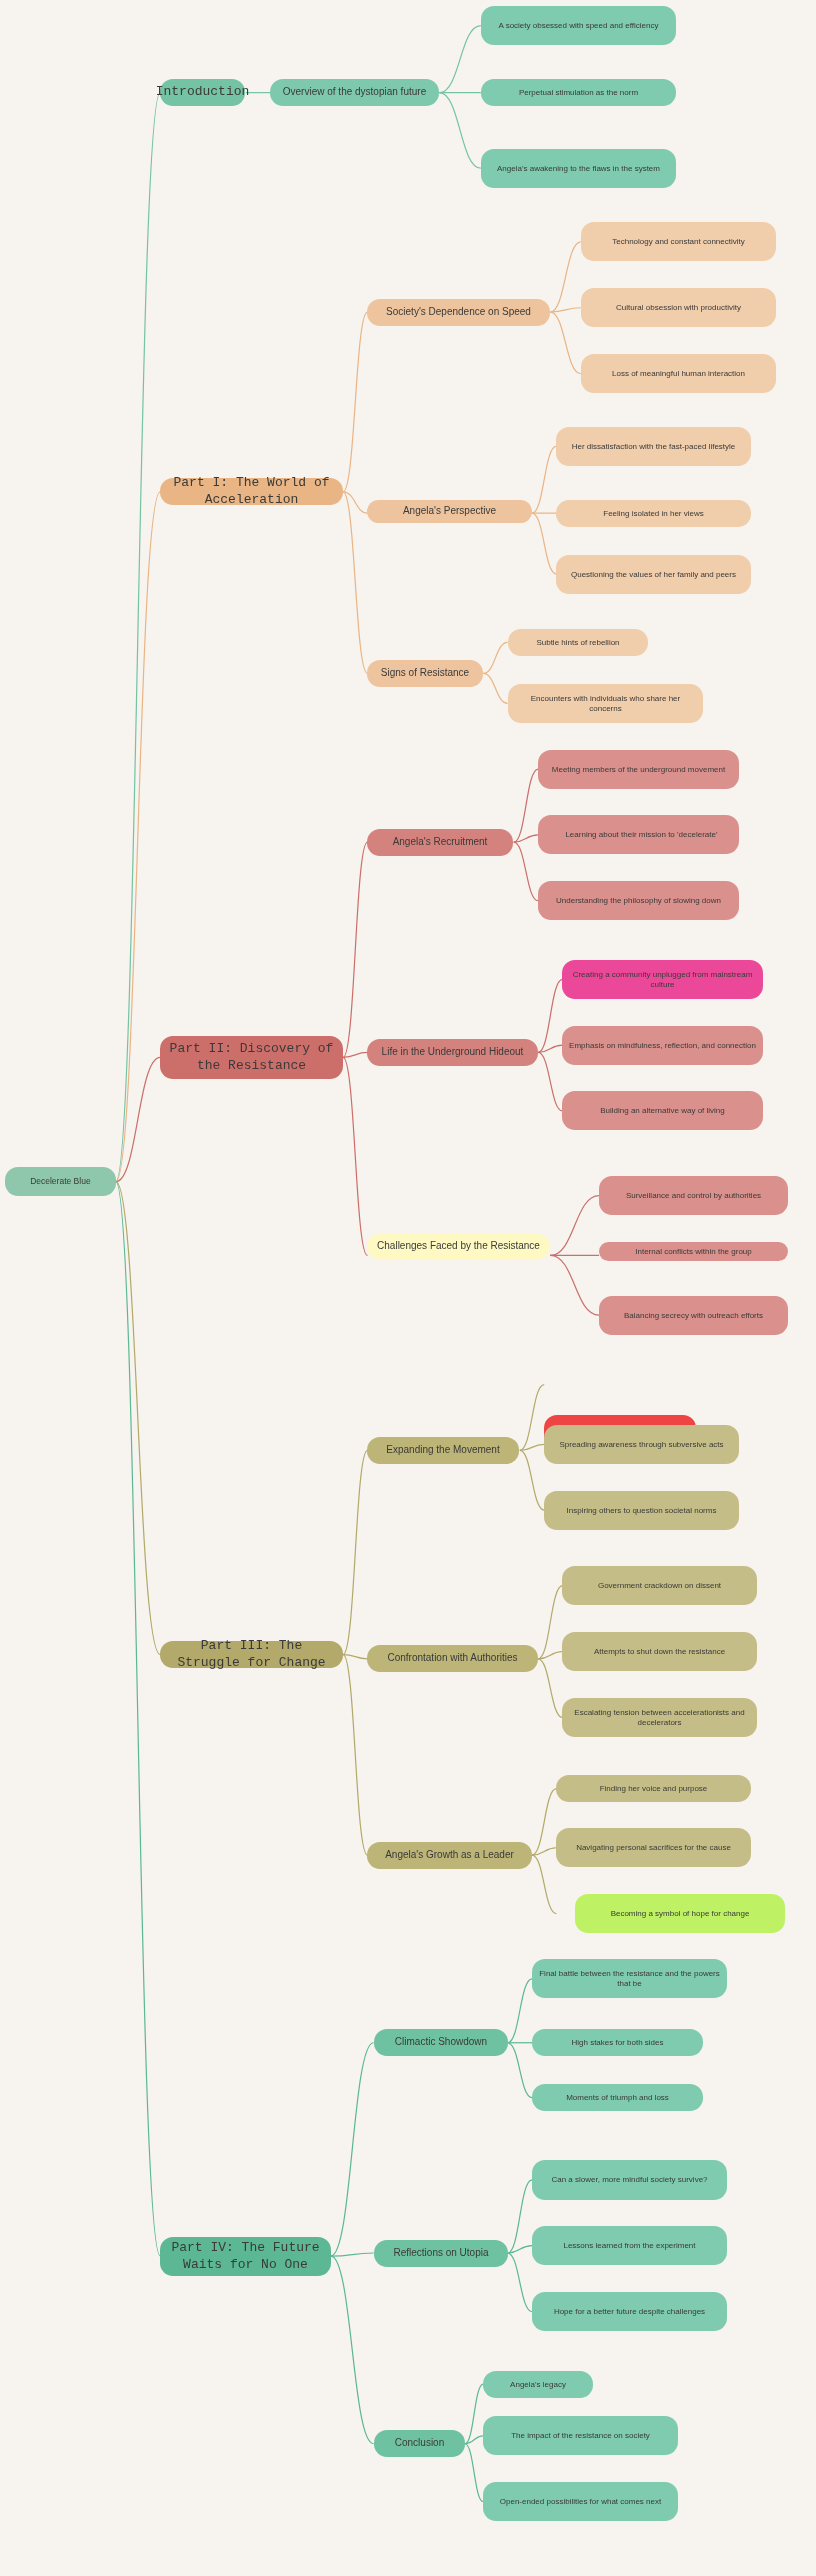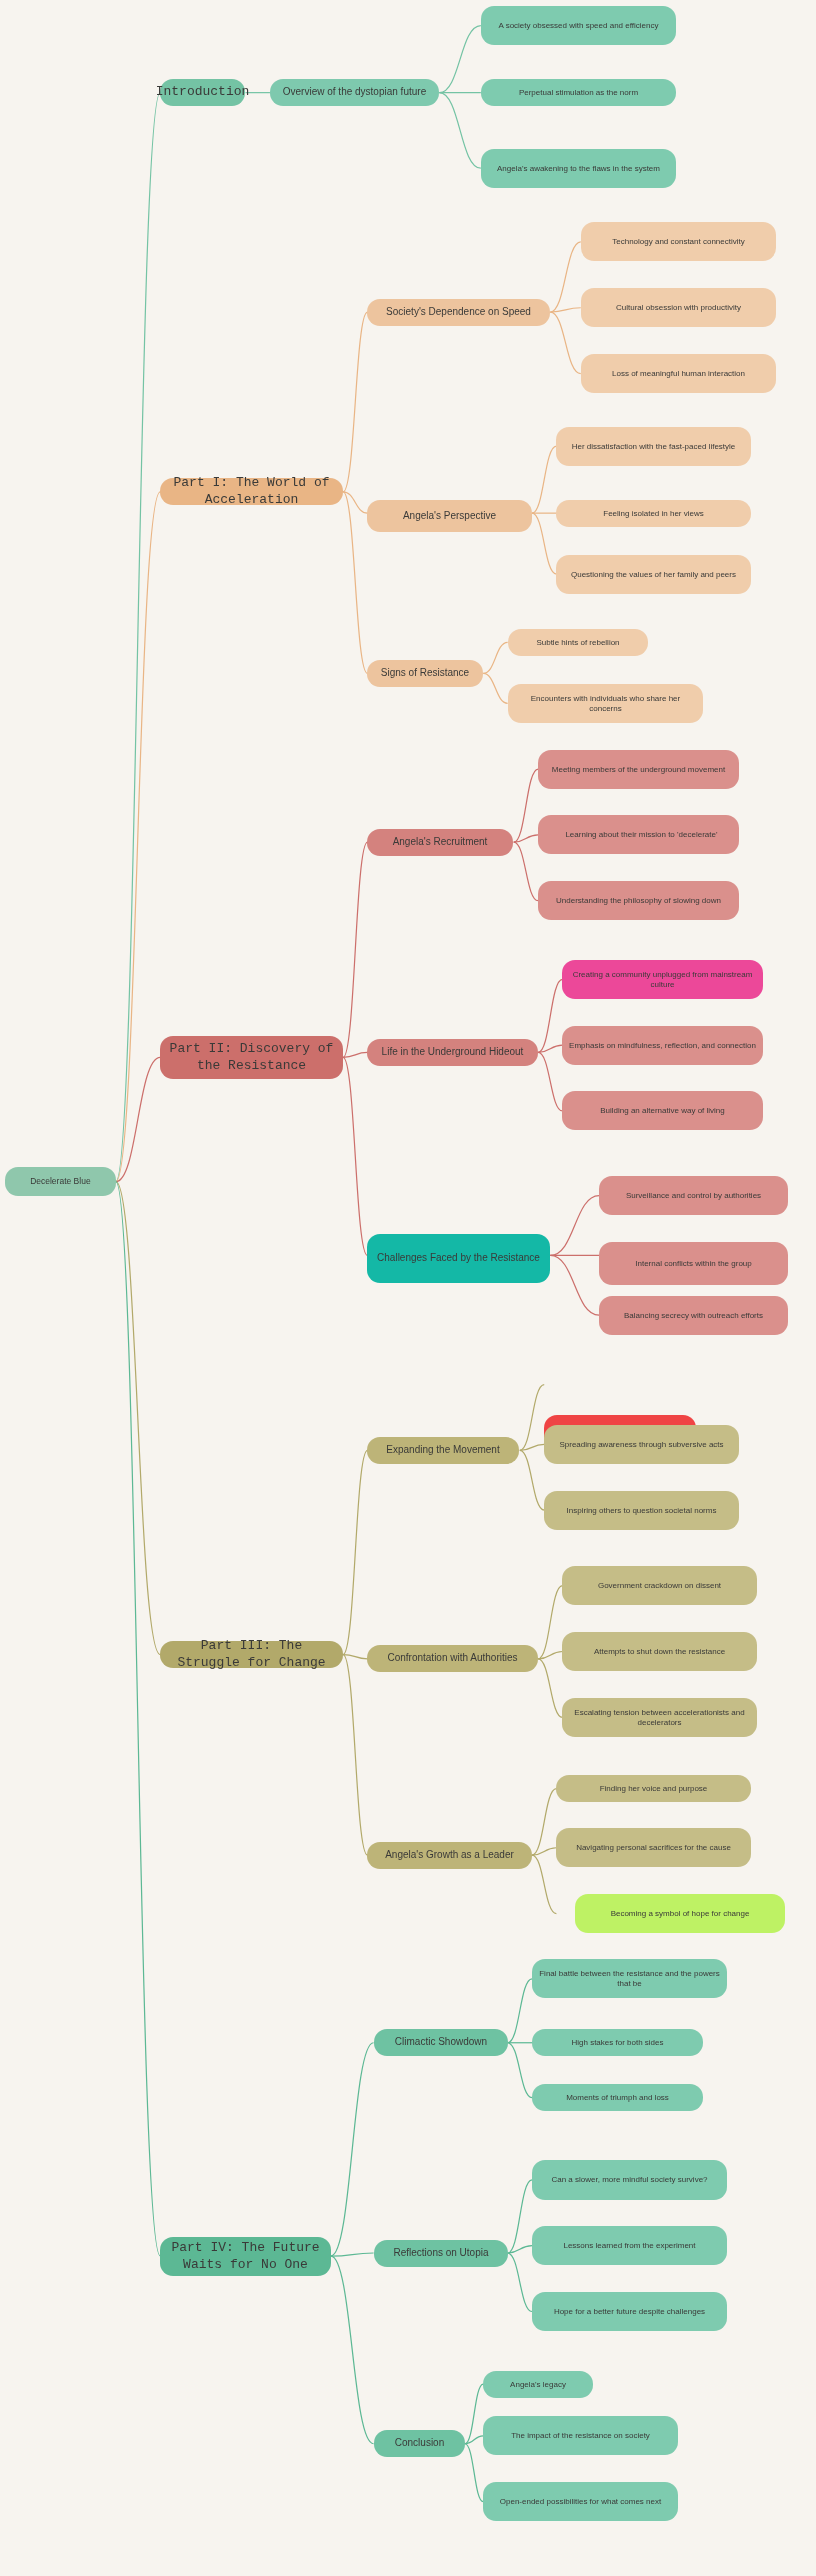--- a/index.html
+++ b/index.html
@@ -117,44 +117,44 @@
   <div class="node lvl3" style="left:481px;top:79px;width:195px;height:27px;background:#7ecbaf;">Perpetual stimulation as the norm</div>
   <div class="node lvl3" style="left:481px;top:149px;width:195px;height:39px;background:#7ecbaf;">Angela's awakening to the flaws in the system</div>
 
   <div class="node lvl1" style="left:160px;top:478px;width:183px;height:27px;background:#e9b585;">Part I: The World of Acceleration</div>
 
   <div class="node lvl2" style="left:367px;top:299px;width:183px;height:27px;background:#edc49e;">Society's Dependence on Speed</div>
   <div class="node lvl3" style="left:581px;top:222px;width:195px;height:39px;background:#f0cdab;">Technology and constant connectivity</div>
   <div class="node lvl3" style="left:581px;top:288px;width:195px;height:39px;background:#f0cdab;">Cultural obsession with productivity</div>
   <div class="node lvl3" style="left:581px;top:354px;width:195px;height:39px;background:#f0cdab;">Loss of meaningful human interaction</div>
 
-  <div class="node lvl2" style="left:367px;top:500px;width:165px;height:32px;background:#edc49e;">Angela's Perspective</div>
+  <div class="node lvl2" style="left:367px;top:500px;width:165px;height:23px;background:#edc49e;">Angela's Perspective</div>
   <div class="node lvl3" style="left:556px;top:427px;width:195px;height:39px;background:#f0cdab;">Her dissatisfaction with the fast-paced lifestyle</div>
   <div class="node lvl3" style="left:556px;top:500px;width:195px;height:27px;background:#f0cdab;">Feeling isolated in her views</div>
   <div class="node lvl3" style="left:556px;top:555px;width:195px;height:39px;background:#f0cdab;">Questioning the values of her family and peers</div>
 
   <div class="node lvl2" style="left:367px;top:660px;width:116px;height:27px;background:#edc49e;">Signs of Resistance</div>
   <div class="node lvl3" style="left:508px;top:629px;width:140px;height:27px;background:#f0cdab;">Subtle hints of rebellion</div>
   <div class="node lvl3" style="left:508px;top:684px;width:195px;height:39px;background:#f0cdab;">Encounters with individuals who share her concerns</div>
 
   <div class="node lvl1" style="left:160px;top:1036px;width:183px;height:43px;background:#cc6f6b;">Part II: Discovery of the Resistance</div>
 
   <div class="node lvl2" style="left:367px;top:829px;width:146px;height:27px;background:#d4827e;">Angela's Recruitment</div>
   <div class="node lvl3" style="left:538px;top:750px;width:201px;height:39px;background:#da908c;">Meeting members of the underground movement</div>
   <div class="node lvl3" style="left:538px;top:815px;width:201px;height:39px;background:#da908c;padding-left:12px;">Learning about their mission to 'decelerate'</div>
   <div class="node lvl3" style="left:538px;top:881px;width:201px;height:39px;background:#da908c;">Understanding the philosophy of slowing down</div>
 
   <div class="node lvl2" style="left:367px;top:1039px;width:171px;height:27px;background:#d4827e;">Life in the Underground Hideout</div>
   <div class="node lvl3" style="left:562px;top:960px;width:201px;height:39px;background:#ec4899;">Creating a community unplugged from mainstream culture</div>
   <div class="node lvl3" style="left:562px;top:1026px;width:201px;height:39px;background:#da908c;">Emphasis on mindfulness, reflection, and connection</div>
   <div class="node lvl3" style="left:562px;top:1091px;width:201px;height:39px;background:#da908c;">Building an alternative way of living</div>
 
-  <div class="node lvl2" style="left:367px;top:1234px;width:183px;height:49px;background:#14b8a6;">Challenges Faced by the Resistance</div>
+  <div class="node lvl2" style="left:367px;top:1234px;width:183px;height:25px;background:#fef9c3;">Challenges Faced by the Resistance</div>
   <div class="node lvl3" style="left:599px;top:1176px;width:189px;height:39px;background:#da908c;">Surveillance and control by authorities</div>
-  <div class="node lvl3" style="left:599px;top:1242px;width:189px;height:43px;background:#da908c;">Internal conflicts within the group</div>
+  <div class="node lvl3" style="left:599px;top:1242px;width:189px;height:19px;background:#da908c;">Internal conflicts within the group</div>
   <div class="node lvl3" style="left:599px;top:1296px;width:189px;height:39px;background:#da908c;">Balancing secrecy with outreach efforts</div>
 
   <div class="node lvl1" style="left:160px;top:1641px;width:183px;height:27px;background:#b2a96a;">Part III: The Struggle for Change</div>
 
   <div class="node lvl2" style="left:367px;top:1437px;width:152px;height:27px;background:#bdb478;">Expanding the Movement</div>
   <div class="node lvl3" style="left:544px;top:1415px;width:152px;height:34px;background:#ef4444;">Recruiting new members</div>
   <div class="node lvl3" style="left:544px;top:1425px;width:195px;height:39px;background:#c5bd87;">Spreading awareness through subversive acts</div>
   <div class="node lvl3" style="left:544px;top:1491px;width:195px;height:39px;background:#c5bd87;">Inspiring others to question societal norms</div>
 
   <div class="node lvl2" style="left:367px;top:1645px;width:171px;height:27px;background:#bdb478;">Confrontation with Authorities</div>

